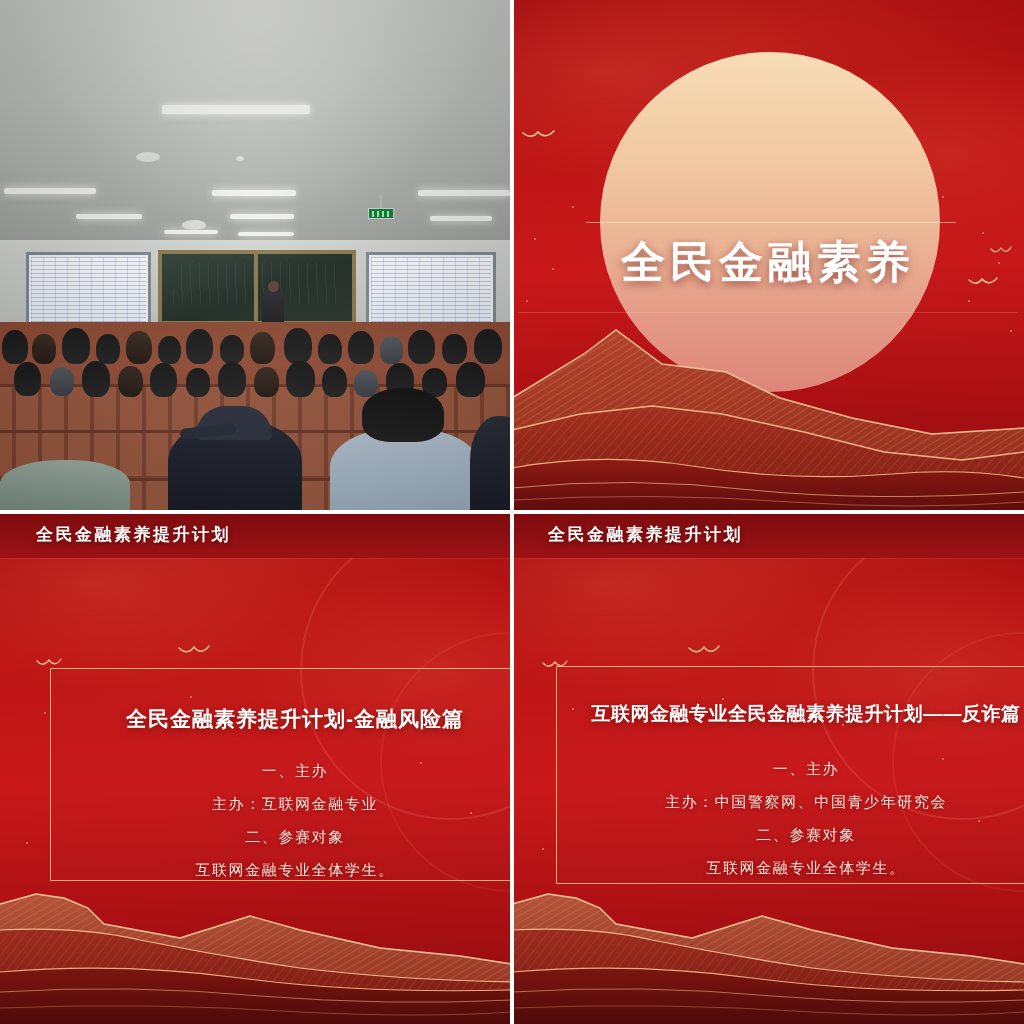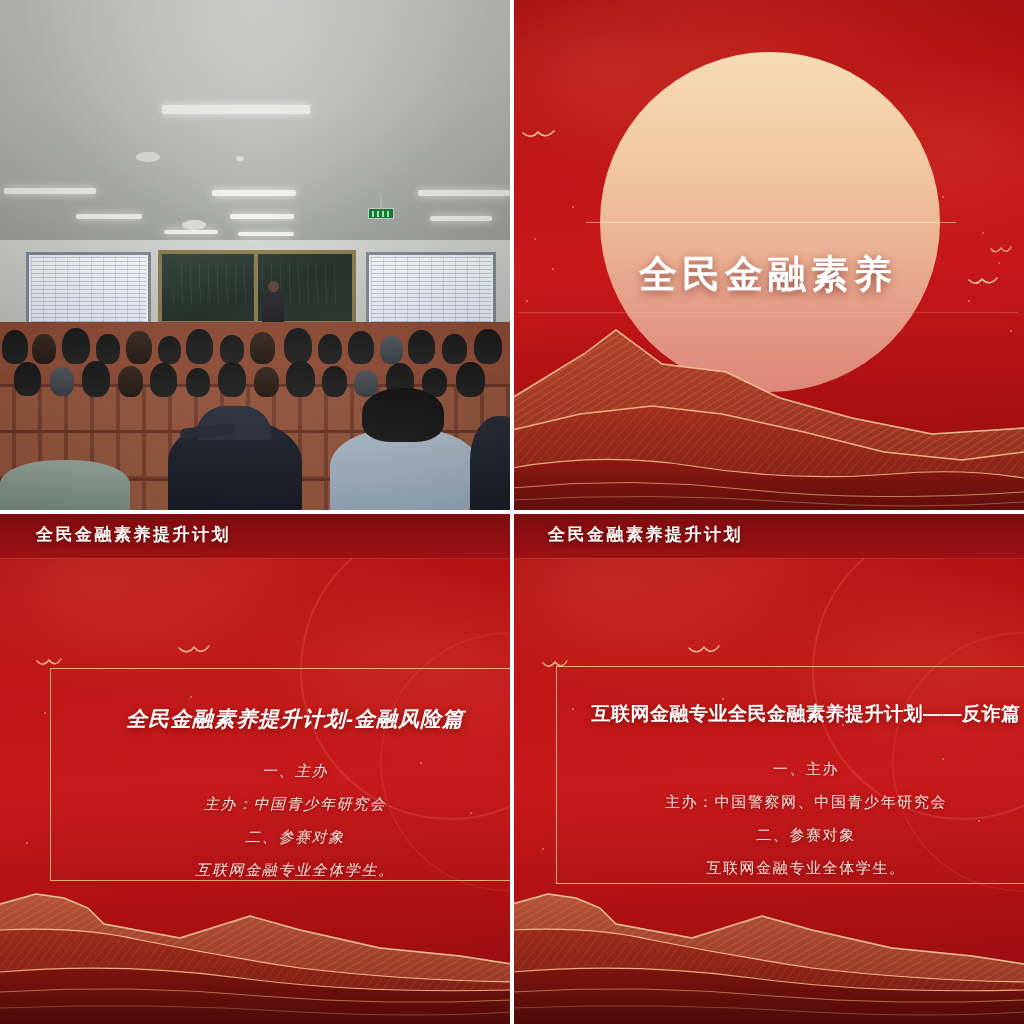--- a/index.html
+++ b/index.html
@@ -97,21 +97,21 @@
   .bird { position:absolute; }
   .bird svg{ display:block; }
 
   
   .num04{ position:absolute; width:100%; text-align:center; color:#fdf3e8;
           font-size:44px; font-weight:700; letter-spacing:2px;
           text-shadow:0 2px 6px rgba(120,20,10,.45); }
   .bigtitle{ position:absolute; width:100%; text-align:center; color:#ffffff;
           font-weight:700; letter-spacing:5px; line-height:1.14;
           text-shadow:0 3px 10px rgba(90,10,5,.55), 0 1px 0 rgba(255,255,255,.25); }
-  .bt1{ font-size:38px; top:253px; }
+  .bt1{ font-size:44px; top:237px; }
   .bt2{ font-size:58px; top:318px; }
 
   
   .topbar{ position:absolute; left:0; top:0; width:100%; height:46px;
           background:linear-gradient(180deg,#7e0b0e 0%,#8e0f12 55%,#9d1114 100%);
           box-shadow:0 1px 0 rgba(255,170,140,.12); }
   .topbar-label{ position:absolute; left:36px; top:11px; color:#ffffff;
           font-size:17px; font-weight:700; letter-spacing:2.5px;
           text-shadow:0 2px 5px rgba(70,5,2,.6); }
   .card{ position:absolute; border:1.5px solid rgba(233,186,120,.92);
@@ -319,25 +319,25 @@
         <svg width="26" height="11" viewBox="0 0 26 11">
             <path d="M1 3 Q7 10 13 2 Q19 10 25 1" fill="none" stroke="#f0bd91" stroke-width="1.3" stroke-linecap="round"></path>
           </svg>
       </div>
       <div class="bird" style="left:178px;top:132px;">
         <svg width="32" height="13" viewBox="0 0 32 13">
             <path d="M1 4 Q9 12 16 3 Q23 12 31 2" fill="none" stroke="#f0bd91" stroke-width="1.4" stroke-linecap="round"></path>
           </svg>
       </div>
 
-      <div class="card" style="left:50px;top:156px;width:490px;height:213px;font-style:italic;">
+      <div class="card" style="left:50px;top:156px;width:490px;height:213px;">
         <div class="card-title" style="top:36px;font-size:21px;letter-spacing:1px;">全民金融素养提升计划-金融风险篇</div>
         <div class="card-body" style="top:94px;">
           <div class="bline">一、主办</div>
-          <div class="bline">主办：中国青少年研究会</div>
+          <div class="bline">主办：互联网金融专业</div>
           <div class="bline">二、参赛对象</div>
           <div class="bline">互联网金融专业全体学生。</div>
         </div>
       </div>
 
       <div class="mts" style="height:160px;">
         <svg viewBox="0 0 512 160" preserveAspectRatio="none">
           <defs>
             <linearGradient id="nA" x1="0" y1="0" x2="0" y2="1">
               <stop offset="0%" stop-color="#b5543a"></stop>

